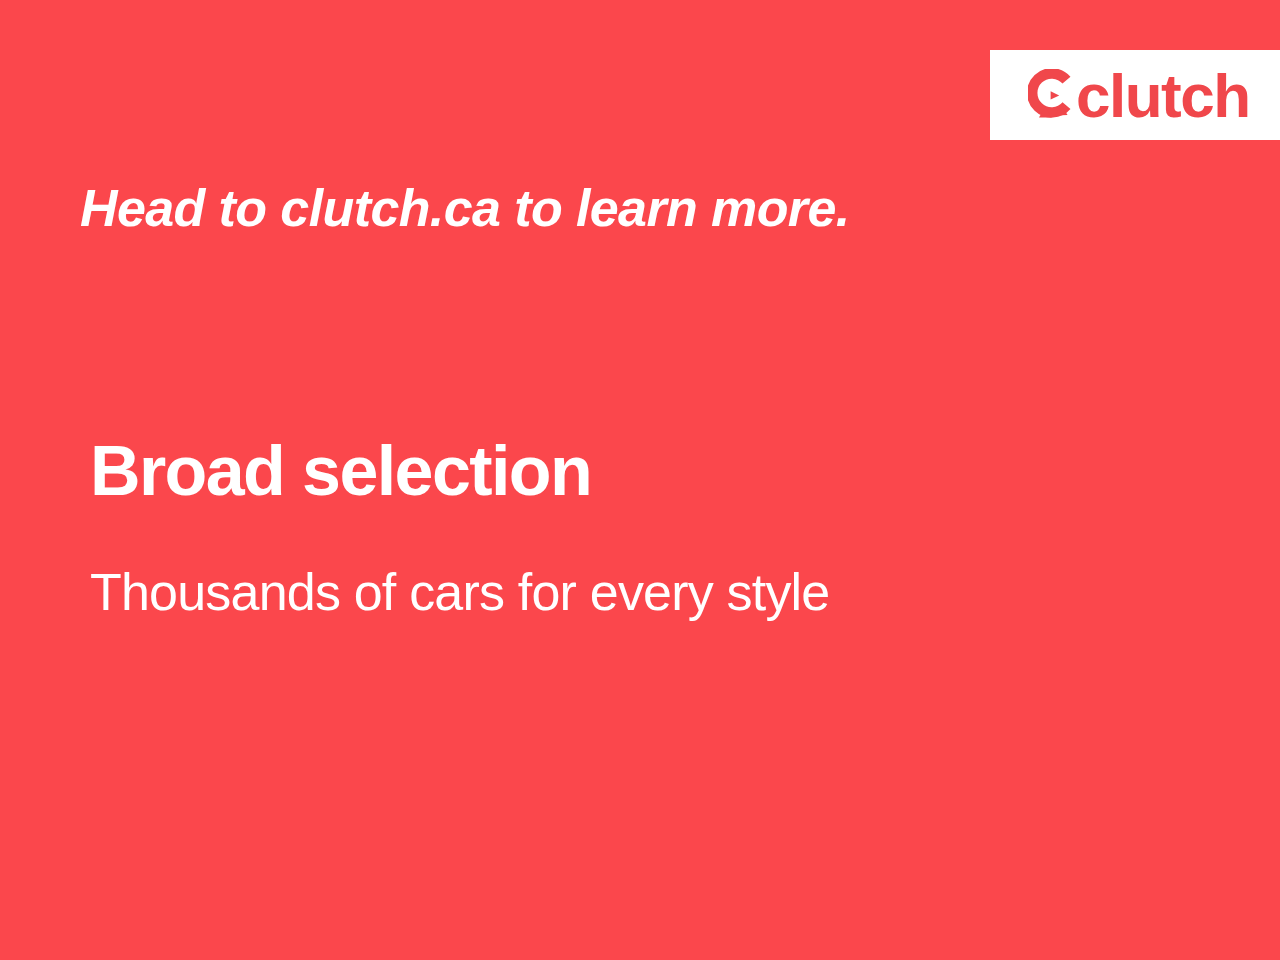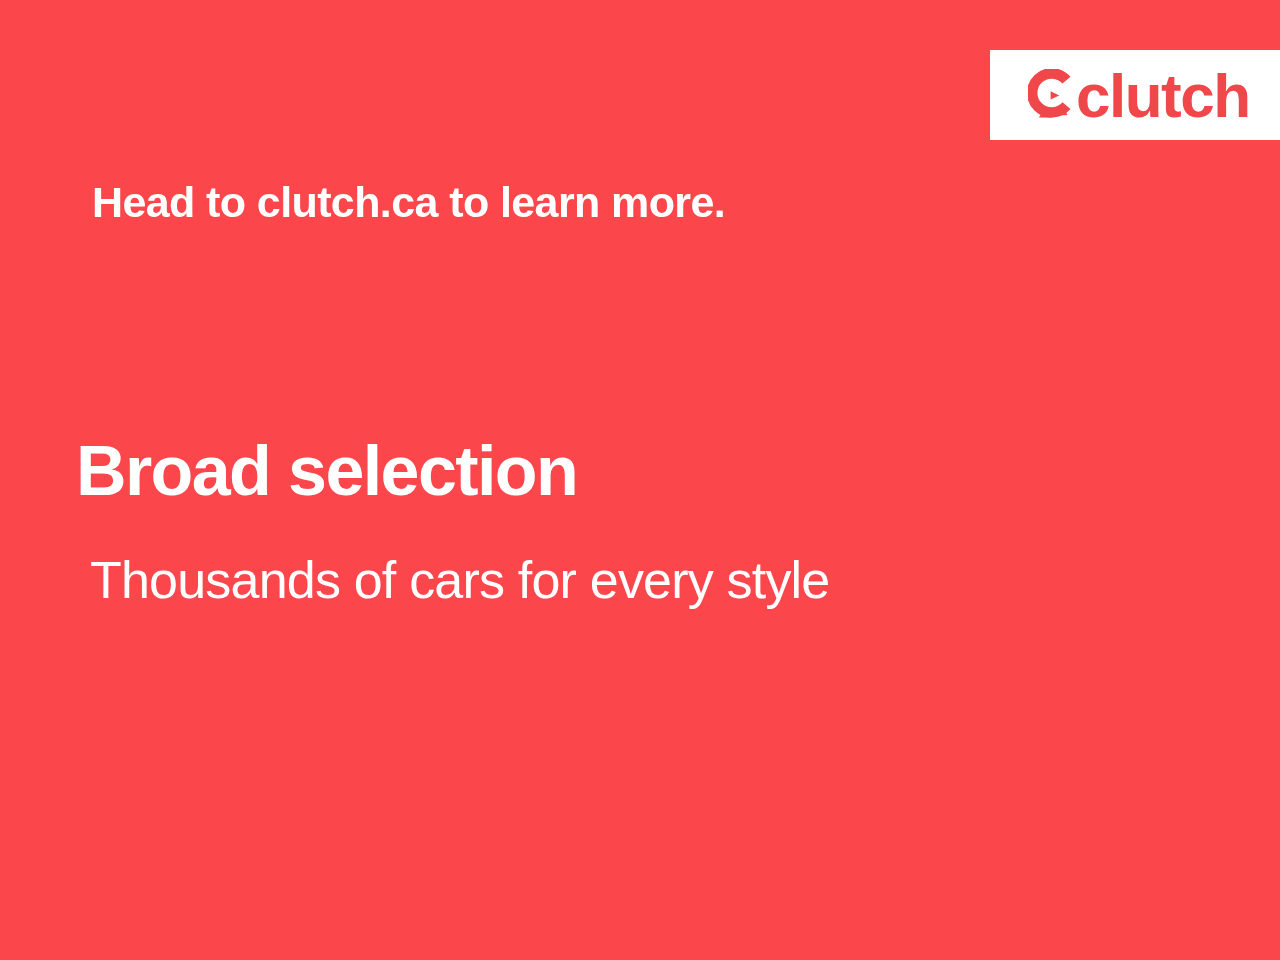--- a/index.html
+++ b/index.html
@@ -52,43 +52,44 @@
     font-weight: bold;
     color: #F0474B;
     letter-spacing: -1.5px;
     line-height: 0.82;
     white-space: nowrap;
   }
 
   
   .eyebrow {
     position: absolute;
-    left: 92px;
+    left: 80px;
     top: 178px;
-    font-size: 43px;
+    font-size: 52px;
     font-weight: bold;
     color: #FFFFFF;
     letter-spacing: -0.6px;
     white-space: nowrap;
+    font-style: italic;
   }
   .headline {
     position: absolute;
-    left: 76px;
+    left: 90px;
     top: 436px;
     font-size: 70px;
     font-weight: bold;
     color: #FFFFFF;
     letter-spacing: -1.6px;
     line-height: 1.0;
     white-space: nowrap;
   }
   .subcopy {
     position: absolute;
     left: 90px;
-    top: 548px;
+    top: 560px;
     width: 960px;
     font-size: 52px;
     font-weight: normal;
     color: #FFFFFF;
     letter-spacing: -0.8px;
     line-height: 1.24;
   }
   .subcopy .line {
     display: block;
     white-space: nowrap;

